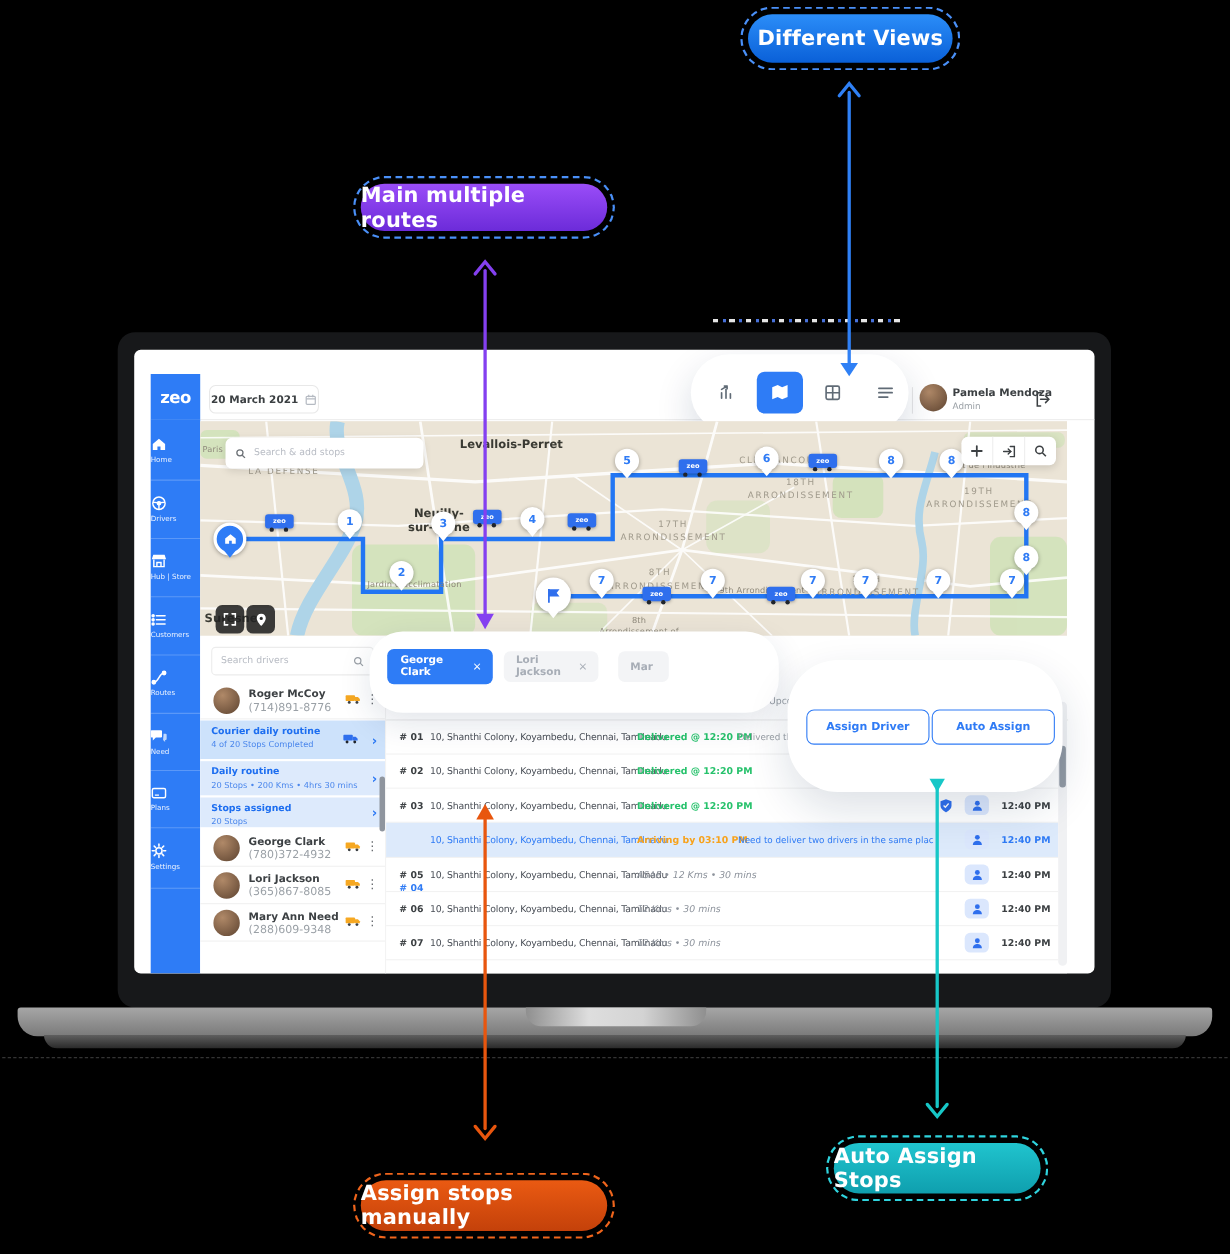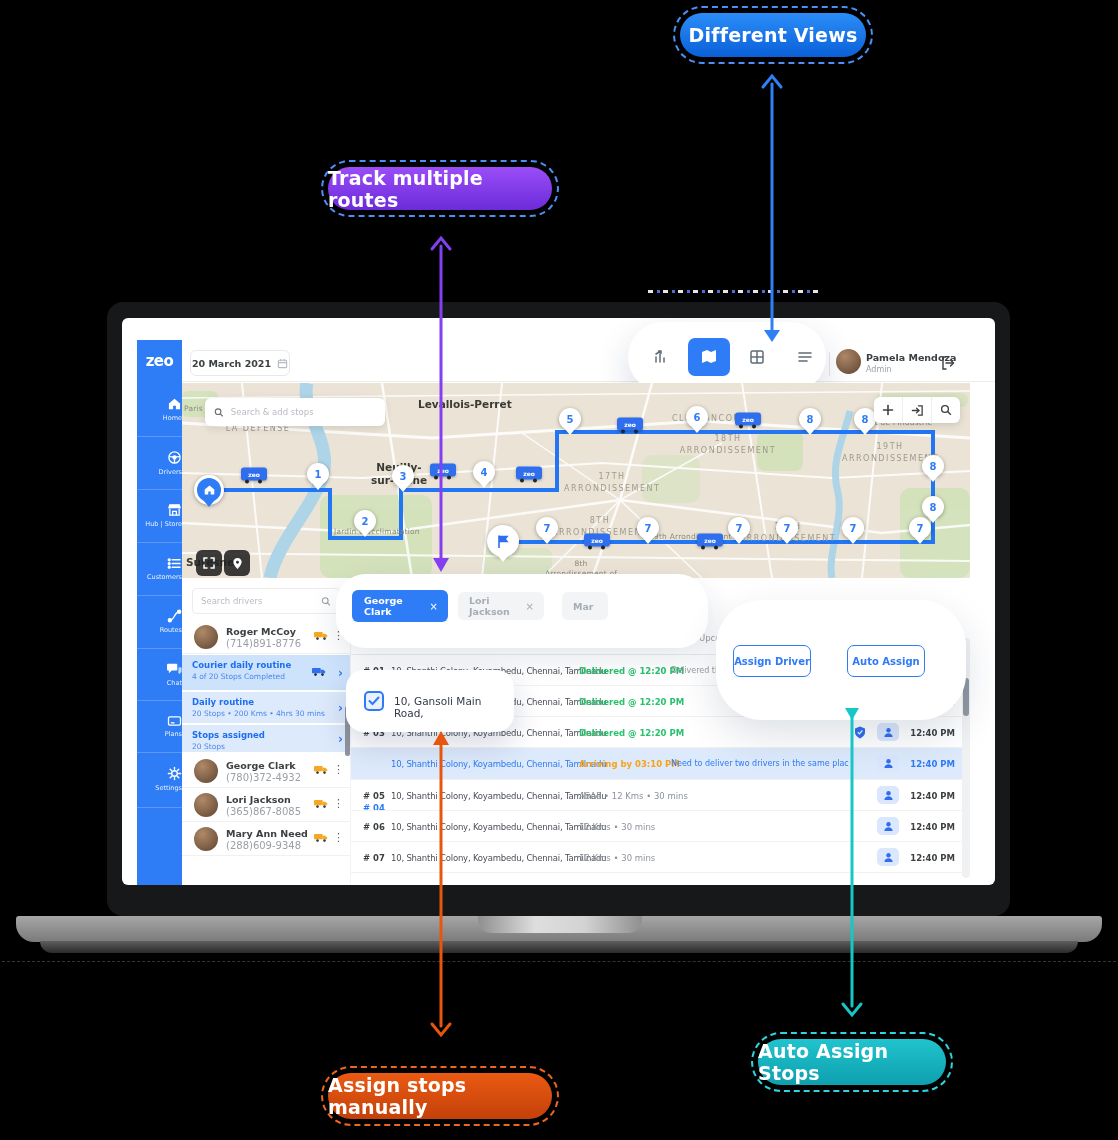--- a/index.html
+++ b/index.html
@@ -46,21 +46,21 @@
   .urole { position:absolute; left:744px; top:47px; font-size:8px; color:#9aa0a6;}
 
   
   .view-capsule { position:absolute; left:506px; top:4px; width:198px; height:70px; background:#fff; border-radius:35px;
                   box-shadow:0 14px 34px rgba(15,40,80,.16); }
   .vbtn { position:absolute; top:16px; width:42px; height:38px; border-radius:7px; display:flex; align-items:center; justify-content:center;}
   .vbtn.sel { background:#2e7cf6; }
 
   
   .sidebar { position:absolute; left:15px; top:63px; width:45px; height:504px; background:#2e7cf6; }
-  .sitem { position:absolute; left:0; width:45px; height:52px; display:flex; flex-direction:column; align-items:flex-end;
+  .sitem { position:absolute; left:0; width:45px; height:52px; display:flex; flex-direction:column; align-items:flex-start;
            justify-content:center; gap:3px; color:#eaf2ff; border-top:1px solid rgba(255,255,255,.22);}
   .sitem:first-child { border-top:none; }
   .slabel { font-size:6.5px; }
   .sidebar-endline { position:absolute; left:0; top:426px; width:45px; height:1px; background:rgba(255,255,255,.22);}
 
   
   .mapwrap { position:absolute; left:60px; top:65px; width:788px; height:195px; background:#ebe4d6; overflow:hidden; }
   .mlabel { position:absolute; color:#a09a8c; font-size:8px; letter-spacing:1.5px; text-align:center; line-height:1.5; }
   .mlabel.dark { color:#3a3a33; font-weight:bold; font-size:10.5px; letter-spacing:0; }
   .mlabel.small { font-size:7.5px; letter-spacing:.2px; color:#8f897b; }
@@ -112,21 +112,21 @@
   .sheadline { position:absolute; left:0; top:76px; width:620px; height:1px; background:#ececec;}
   .strack { position:absolute; left:611px; top:60px; width:8px; height:240px; background:#f0f1f3; border-radius:4px;}
   .sthumb { position:absolute; left:612px; top:100px; width:6px; height:38px; background:#9199a3; border-radius:3px;}
   .srow { position:absolute; left:0; width:611px; height:31px; border-bottom:1px solid #f2f2f2; }
   .srow.hl { background:#ddeafb; }
   .snum { position:absolute; left:12px; top:11px; font-size:8.5px; font-weight:bold; color:#3c4043;}
   .srow.hl .snum { color:#2f7bf5;margin-top:44px; }
   .saddr { position:absolute; left:40px; top:11px; width:186px; font-size:8.5px; color:#4a4f57; white-space:nowrap; letter-spacing:-.2px;}
   .srow.hl .saddr { color:#2f7bf5; }
   .sstat { position:absolute; left:228px; top:11px; font-size:8.5px; font-weight:bold; white-space:nowrap;}
-  .sstat.green { color:#27c26c; } .sstat.orange { color:#f7a21b; } .sstat.gray { color:#8d939c; font-weight:normal;}
+  .sstat.green { color:#27c26c; } .sstat.orange { color:#f7a21b; } .sstat.gray { color:#8d939c; font-weight:normal;font-style:italic;}
   .snote { position:absolute; left:320px; top:11px; width:178px; font-size:8px; color:#9aa0a6; white-space:nowrap; overflow:hidden;}
   .srow.hl .snote { color:#2f7bf5; }
   .chip { position:absolute; top:6px; width:22px; height:18px; border-radius:5px; display:flex; align-items:center; justify-content:center;}
   .chip.pers { background:#dbe7fd; }
   .chip.card { background:#eceef0; }
   .stime { position:absolute; left:552px; top:11px; width:52px; text-align:right; font-size:8.5px; font-weight:bold; color:#3c4043; white-space:nowrap;}
   .srow.hl .stime { color:#2f7bf5; }
 
   
   .tabs-bubble { position:absolute; left:214px; top:256px; width:372px; height:74px; background:#fff; border-radius:30px;
@@ -137,34 +137,34 @@
   .tabx { margin-left:auto; font-size:10px; padding-right:10px; font-weight:normal;}
 
   
   .gansoli { position:absolute; left:224px; top:352px; width:168px; height:62px; background:#fff; border-radius:18px;
              box-shadow:0 12px 30px rgba(20,40,90,.18); }
   .gcheck { position:absolute; left:18px; top:21px; width:20px; height:20px; border:2px solid #2f7bf5; border-radius:5px;
             background:#eaf2ff; display:flex; align-items:center; justify-content:center;}
   .glabel { position:absolute; left:48px; top:25px; font-size:10.5px; color:#33394a;}
   .assign-bubble { position:absolute; left:594px; top:282px; width:250px; height:120px; background:#fff; border-radius:46px;
                    box-shadow:0 16px 40px rgba(15,40,80,.14); }
-  .abtn { position:absolute; top:45px; width:78px; height:32px; border:1.5px solid #2f7bf5; border-radius:7px; background:#fff;
+  .abtn { position:absolute; top:45px; width:112px; height:32px; border:1.5px solid #2f7bf5; border-radius:7px; background:#fff;
           color:#2f7bf5; font-size:10px; font-weight:bold; display:flex; align-items:center; justify-content:center; font-family:inherit;}
 
   .arrow-layer { position:absolute; left:0; top:0; width:1118px; height:1140px; z-index:40; pointer-events:none;}
   svg { display:block; }
 </style>
 </head>
 <body>
 
 <div class="badge" style="left:673px;top:6px;width:200px;height:58px;">
   <div class="pill blue">Different Views</div>
 </div>
 <div class="badge" style="left:321px;top:160px;width:238px;height:57px;">
-  <div class="pill purple">Track multiple routes</div>
+  <div class="pill purple">Main multiple routes</div>
 </div>
 <div class="badge orange" style="left:321px;top:1066px;width:238px;height:60px;">
   <div class="pill orangep">Assign stops manually</div>
 </div>
 <div class="badge teal" style="left:751px;top:1032px;width:202px;height:60px;">
   <div class="pill tealp">Auto Assign Stops</div>
 </div>
 
 <div class="laptop-frame"></div>
 <div class="laptop-base"></div>
@@ -272,21 +272,21 @@
           <circle cx="3" cy="12" r="1.6" fill="#fff"></circle>
           <circle cx="13" cy="3" r="1.6" fill="#fff"></circle>
         </svg>
       <span class="slabel">Routes</span>
     </div>
     <div class="sitem" style="top:267px;">
       <svg width="15" height="14" viewBox="0 0 16 15" fill="#fff">
           <path d="M1,2 h9 a1,1 0 0 1 1,1 v5 a1,1 0 0 1 -1,1 h-5 l-3,3 v-3 h-1 a1,1 0 0 1 -1,-1 v-5 a1,1 0 0 1 1,-1 Z"></path>
           <path d="M12.5,5.5 h2 a1,1 0 0 1 1,1 v4 a1,1 0 0 1 -1,1 h-.5 v2 l-2,-2" opacity=".7"></path>
         </svg>
-      <span class="slabel">Chat</span>
+      <span class="slabel">Need</span>
     </div>
     <div class="sitem" style="top:319px;">
       <svg width="15" height="12" viewBox="0 0 16 13" fill="none" stroke="#fff" stroke-width="1.4">
           <rect x="1.5" y="2" width="13" height="9" rx="1.5"></rect>
           <line x1="4" y1="8.5" x2="8" y2="8.5"></line>
         </svg>
       <span class="slabel">Plans</span>
     </div>
     <div class="sitem" style="top:371px;">
       <svg width="15" height="15" viewBox="0 0 16 16" fill="none" stroke="#fff" stroke-width="1.5" stroke-linecap="round">
@@ -640,28 +640,20 @@
     <div class="tab idle" style="left:226px;top:18px;width:46px;height:28px;padding-left:11px;">
       <span>Mar</span>
     </div>
   </div>
 
   <div class="assign-bubble">
     <button class="abtn" style="left:17px;">Assign Driver</button>
     <button class="abtn" style="left:131px;">Auto Assign</button>
   </div>
 
-  <div class="gansoli">
-    <span class="gcheck">
-      <svg width="12" height="10" viewBox="0 0 12 10" fill="none" stroke="#2f7bf5" stroke-width="2" stroke-linecap="round">
-          <path d="M1.5,5 L4.5,8 L10.5,1.5"></path>
-        </svg>
-    </span>
-    <span class="glabel">10, Gansoli Main Road,</span>
-  </div>
 </div>
 
 <svg class="arrow-layer">
 
   <g stroke="#2f80f5" stroke-width="3" fill="none" stroke-linecap="round">
     <line x1="772" y1="84" x2="772" y2="332"></line>
     <polyline points="763,87 772,76 781,87"></polyline>
   </g>
   <polygon points="772,342 764,330 780,330" fill="#2f80f5"></polygon>
 

